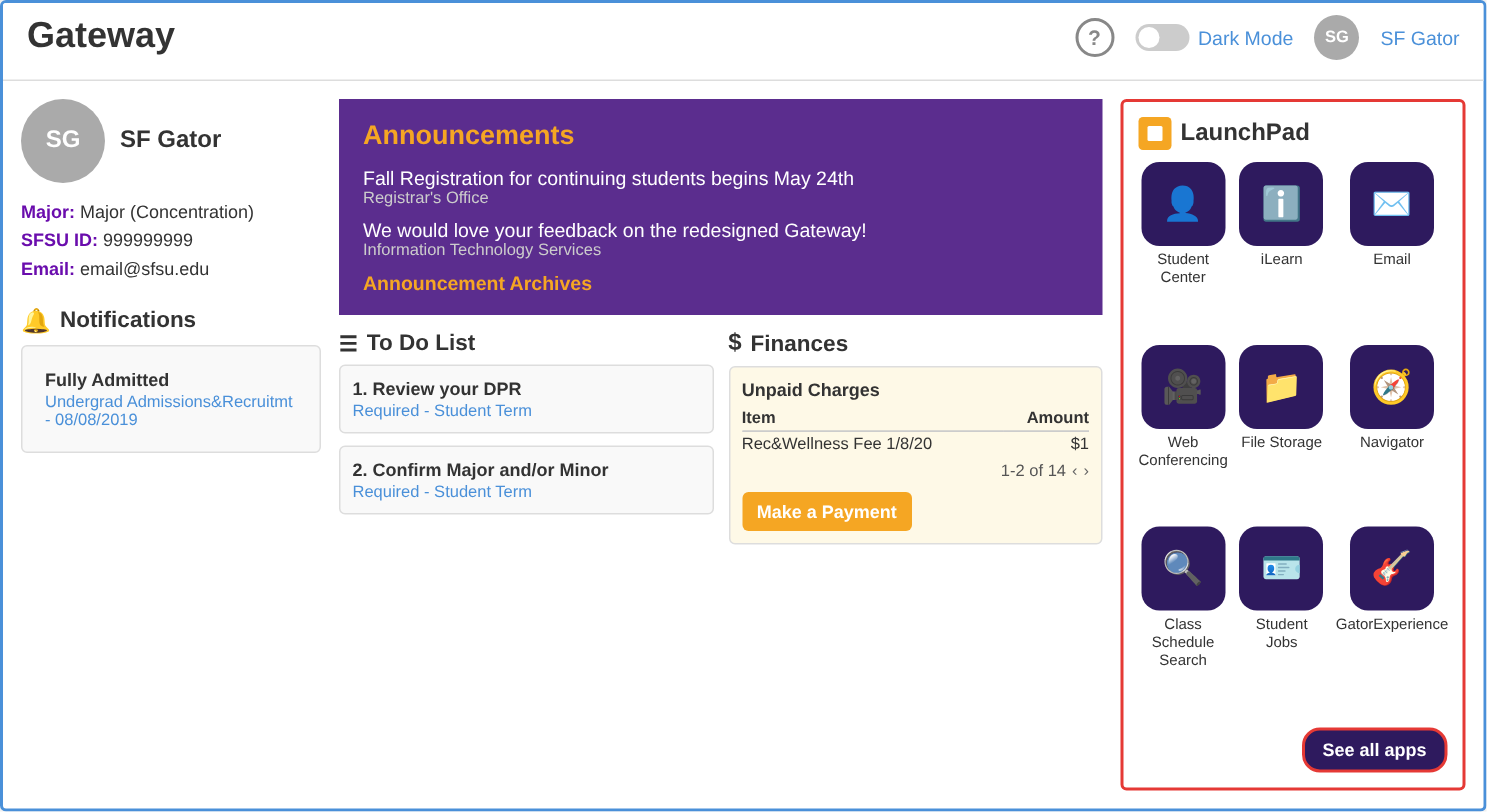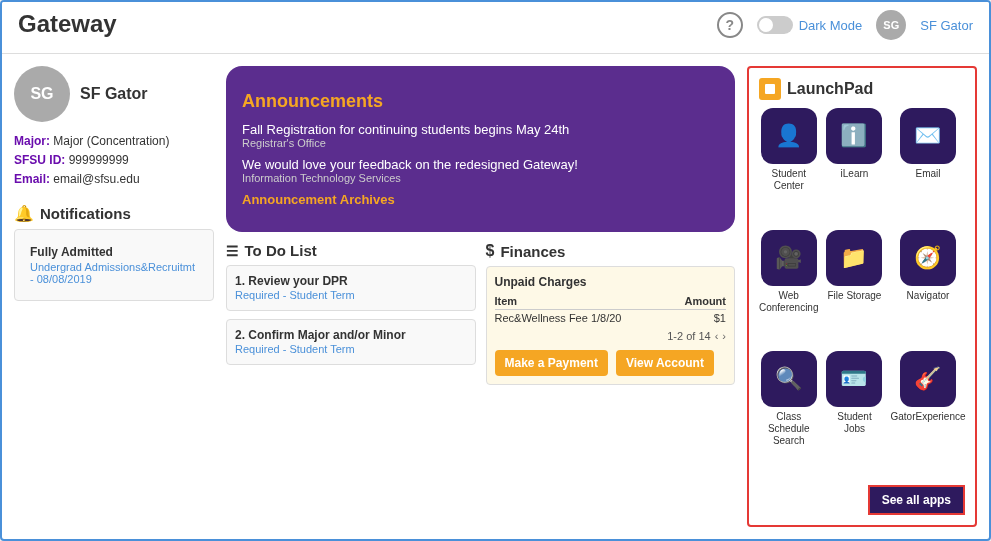--- a/index.html
+++ b/index.html
@@ -180,22 +180,22 @@
     }
     
     .center-panel {
       display: flex;
       flex-direction: column;
       gap: 10px;
       flex: 1;
     }
     .announcements-box {
       background: #5b2d8e;
-      border-radius: 16px;
-      padding: 25px 16px;
+      border-radius: 0;
+      padding: 14px 16px;
       color: #fff;
     }
     .announcements-title {
       font-size: 18px;
       font-weight: bold;
       color: #f5a623;
       margin-bottom: 10px;
     }
     .announcement-item {
       margin-bottom: 8px;
@@ -390,21 +390,21 @@
     .app-label {
       font-size: 10px;
       text-align: center;
       color: #333;
       line-height: 1.2;
     }
     .see-all-btn {
       background: #2e1a5e;
       color: #fff;
       border: 2px solid #e53935;
-      border-radius: 0;
+      border-radius: 12px;
       padding: 6px 12px;
       font-size: 12px;
       font-weight: bold;
       cursor: pointer;
       margin-top: 8px;
       align-self: flex-end;
       margin-left: 24px;
     }
   </style>
 </head>
@@ -508,21 +508,20 @@
                 </tr>
               </tbody>
             </table>
             <div class="pagination-row">
               <span>1-2 of 14</span>
               <span class="pagination-arrow">‹</span>
               <span class="pagination-arrow">›</span>
             </div>
             <div class="finances-buttons">
               <button class="btn-yellow">Make a Payment</button>
-              <button class="btn-yellow">View Account</button>
             </div>
           </div>
         </div>
       </div>
     </div>
 
     <div class="launchpad-panel">
       <div class="launchpad-heading">
         <div class="launchpad-icon-box">
           <div class="launchpad-icon-inner"></div>

